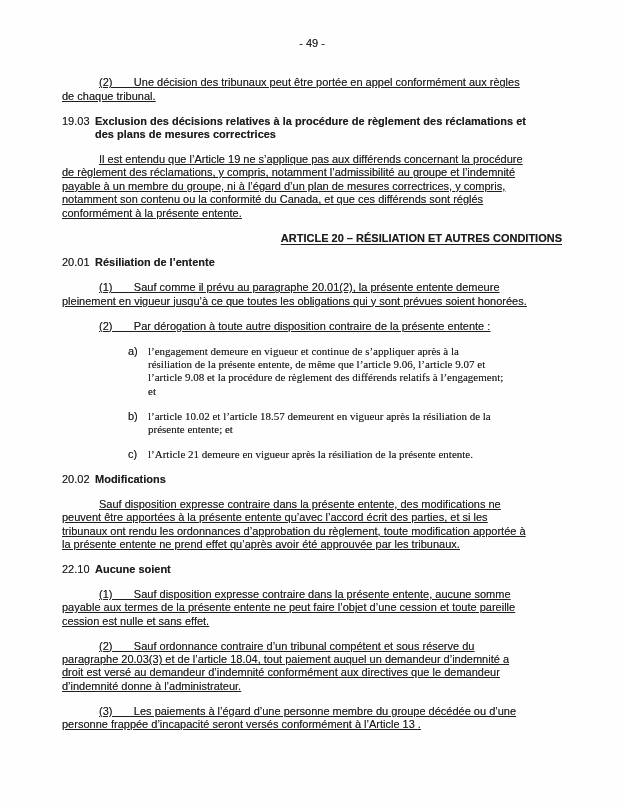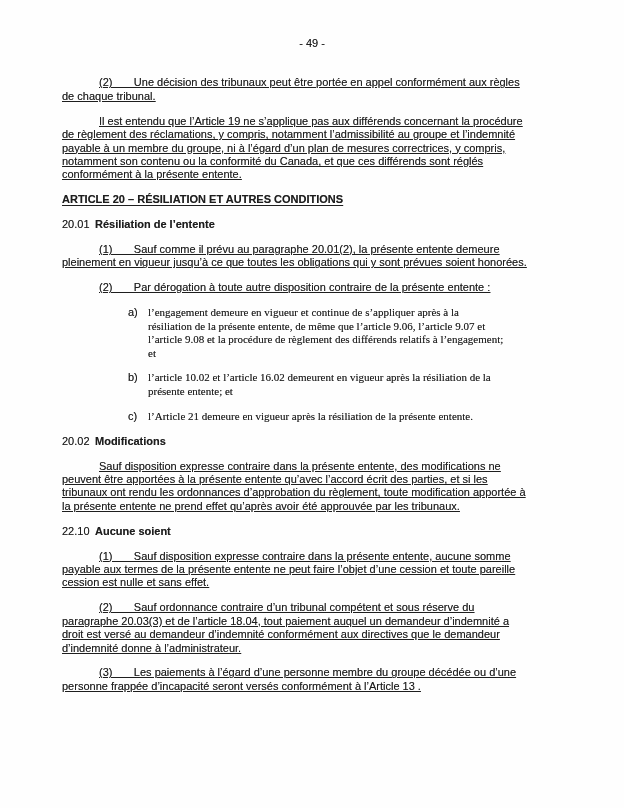--- a/index.html
+++ b/index.html
@@ -42,21 +42,21 @@
   }
   .sec-num {
     flex: none;
     width: 33px;
   }
   .sec-title {
     font-weight: bold;
     white-space: pre-line;
   }
   .article-heading {
-    text-align: left;
+    text-align: right;
     font-weight: bold;
     margin: 0 0 11.5px 0;
     margin-right: 14px;
   }
   .article-heading .u {
     text-decoration: underline;
     text-underline-offset: 2px;
   }
   .list-item {
     display: flex;
@@ -75,20 +75,25 @@
 </head>
 <body>
 
 <div class="page">
 
   <div class="page-number">- 49 -</div>
 
   <p class="para indent">(2)&nbsp;&nbsp;&nbsp;&nbsp;&nbsp;&nbsp;&nbsp;Une décision des tribunaux peut être portée en appel conformément aux règles
 de chaque tribunal.</p>
 
+  <div class="sec-heading">
+    <span class="sec-num">19.03</span>
+    <span class="sec-title">Exclusion des décisions relatives à la procédure de règlement des réclamations et
+des plans de mesures correctrices</span>
+  </div>
 
   <p class="para indent">Il est entendu que l’Article 19 ne s’applique pas aux différends concernant la procédure
 de règlement des réclamations, y compris, notamment l’admissibilité au groupe et l’indemnité
 payable à un membre du groupe, ni à l’égard d’un plan de mesures correctrices, y compris,
 notamment son contenu ou la conformité du Canada, et que ces différends sont réglés
 conformément à la présente entente.</p>
 
   <div class="article-heading">
     <span class="u">ARTICLE 20 – RÉSILIATION ET AUTRES CONDITIONS</span>
   </div>
@@ -106,21 +111,21 @@
   <div class="list-item">
     <span class="list-marker">a)</span>
     <span class="list-text">l’engagement demeure en vigueur et continue de s’appliquer après à la
 résiliation de la présente entente, de même que l’article 9.06, l’article 9.07 et
 l’article 9.08 et la procédure de règlement des différends relatifs à l’engagement;
 et</span>
   </div>
 
   <div class="list-item">
     <span class="list-marker">b)</span>
-    <span class="list-text">l’article 10.02 et l’article 16.02 demeurent en vigueur après la résiliation de la
+    <span class="list-text">l’article 10.02 et l’article 18.57 demeurent en vigueur après la résiliation de la
 présente entente; et</span>
   </div>
 
   <div class="list-item">
     <span class="list-marker">c)</span>
     <span class="list-text">l’Article 21 demeure en vigueur après la résiliation de la présente entente.</span>
   </div>
 
   <div class="sec-heading">
     <span class="sec-num">20.02</span>

